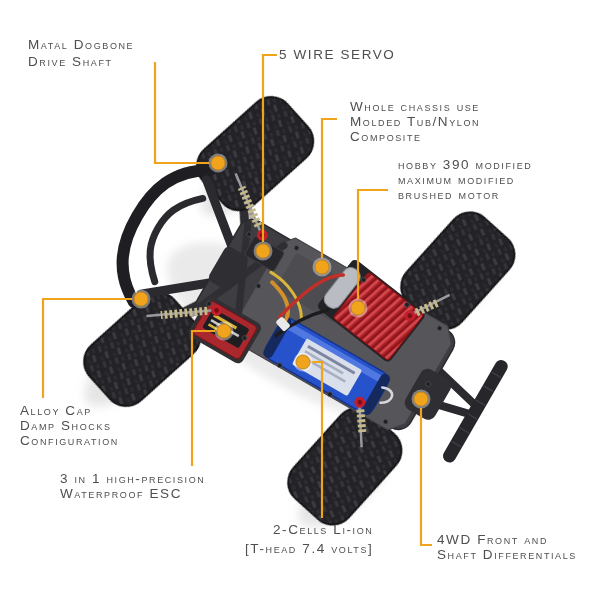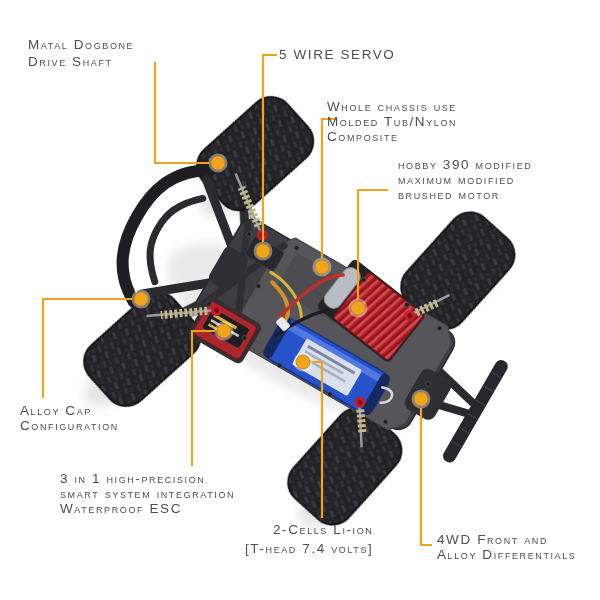--- a/index.html
+++ b/index.html
@@ -10,21 +10,21 @@
   .stage svg{position:absolute;left:0;top:0;}
   .label{
     position:absolute;
     color:var(--label,#4e4e50);
     font-size:13.5px;line-height:15px;letter-spacing:1.6px;
     font-variant:small-caps;white-space:nowrap;font-weight:400;
   }
   .label span{display:block;}
   .l-dogbone{left:28px;top:36px;line-height:17px;}
   .l-servo{left:279px;top:47px;}
-  .l-chassis{left:327px;top:99px;}
+  .l-chassis{left:350px;top:99px;}
   .l-motor{left:398px;top:157px;}
   .l-shocks{left:20px;top:403px;}
   .l-esc{left:60px;top:471px;}
   .l-battery{left:245px;top:520px;line-height:19px;text-align:right;}
   .l-differentials{left:437px;top:532px;}
   .callout-line{stroke:var(--callout,#f0a41c);stroke-width:2.2;fill:none;}
   .callout-dot{fill:var(--callout,#f0a41c);stroke:#c9881a;stroke-width:1;}
   .dot-halo{fill:#ffffff;opacity:.4;}
 </style>
 </head>
@@ -253,29 +253,29 @@
     <span>Molded Tub/Nylon</span>
     <span>Composite</span>
   </div>
   <div class="label l-motor">
     <span>hobby 390 modified</span>
     <span>maximum modified</span>
     <span>brushed motor</span>
   </div>
   <div class="label l-shocks">
     <span>Alloy Cap</span>
+    <span>Damp Shocks</span>
     <span>Configuration</span>
   </div>
   <div class="label l-esc">
     <span>3 in 1 high-precision</span>
-    <span>smart system integration</span>
     <span>Waterproof ESC</span>
   </div>
   <div class="label l-battery">
     <span>2-Cells Li-ion</span>
     <span>[T-head 7.4 volts]</span>
   </div>
   <div class="label l-differentials">
     <span>4WD Front and</span>
-    <span>Alloy Differentials</span>
+    <span>Shaft Differentials</span>
   </div>
 
 </div>
 
 </body></html>

